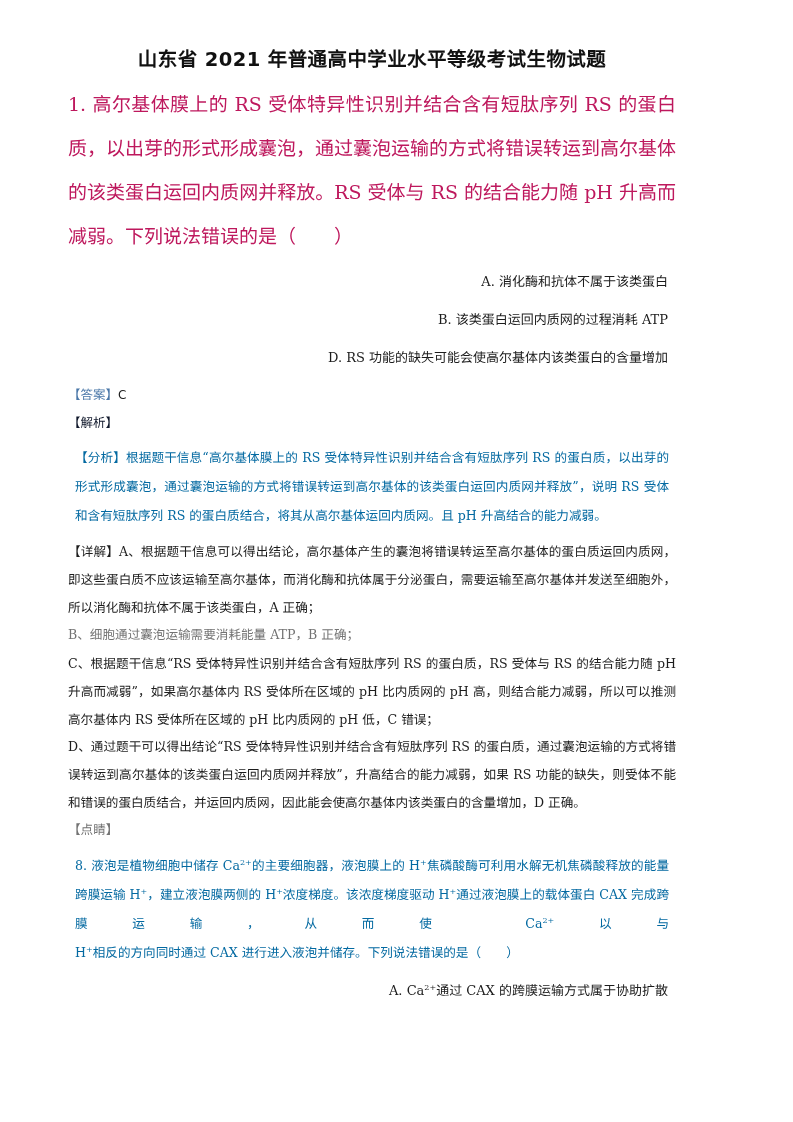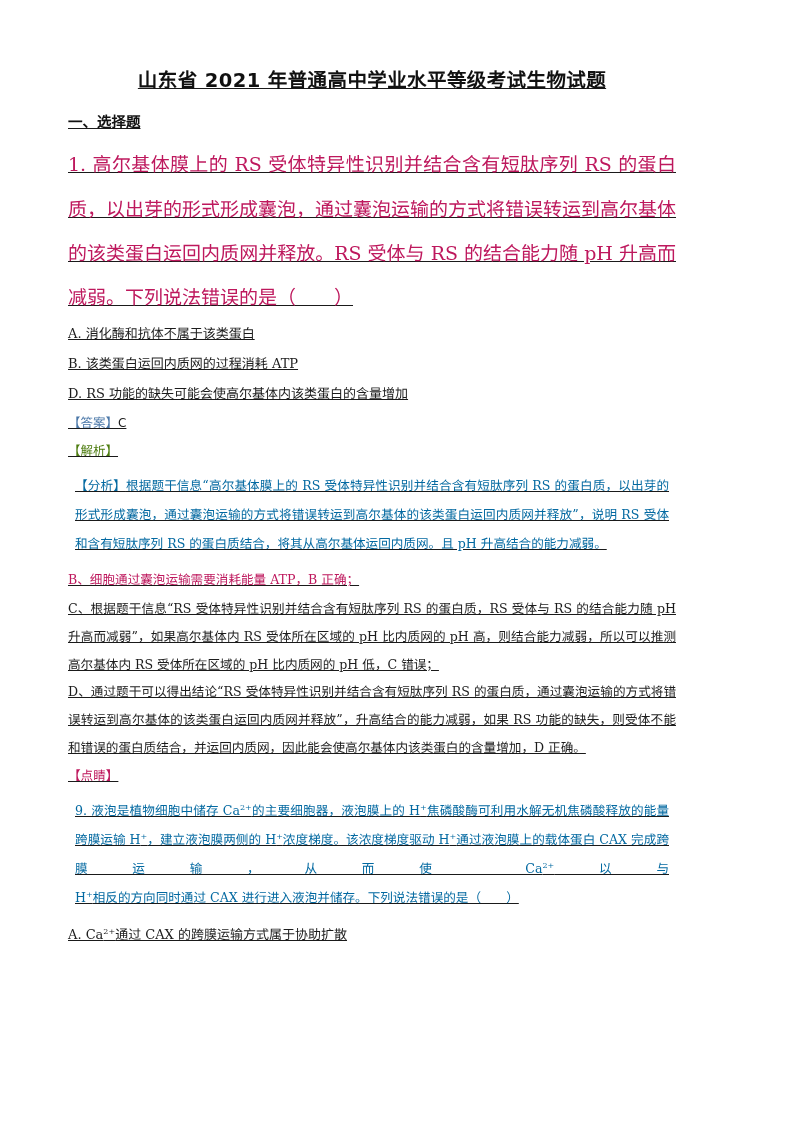--- a/index.html
+++ b/index.html
@@ -14,23 +14,22 @@
     overflow: hidden;
     font-family: "DejaVu Serif", "Liberation Serif", serif;
     color: #1a1a1a;
     -webkit-font-smoothing: antialiased;
   }
   .page {
     position: relative;
     width: 745px;
     height: 1122px;
     box-sizing: border-box;
-    padding: 56px 69px 0 68px;
+    padding: 35px 69px 0 68px;
     background: #ffffff;
-    text-decoration: underline;
   }
   .doc-title {
     text-align: center;
     font-family: "DejaVu Sans", "Liberation Sans", sans-serif;
     font-weight: bold;
     font-size: 19.5px;
     letter-spacing: 0.4px;
     color: #111111;
     margin: 10px 0 0 0;
     line-height: 1.5;
@@ -47,35 +46,35 @@
     font-size: 19px;
     line-height: 2.32;
     text-align: justify;
     text-justify: inter-ideograph;
     margin: 8px 0 0 0;
     color: #be185d;
   }
   .opt {
     font-size: 13px;
     line-height: 2.32;
-    margin: 0;
-    text-align: left;
+    margin: 8px;
+    text-align: right;
     color: #1c1c1c;
   }
   .meta {
     font-size: 12.5px;
     line-height: 2.25;
     margin: 0;
     color: #1c1c1c;
   }
   .meta .tag {
     color: #4a77a8;
   }
   .tag-blue {
-    color: #4d7c0f;
+    color: #0f172a;
     font-size: 12.5px;
     line-height: 2.25;
     margin: 0;
   }
   .ana {
     font-size: 12.6px;
     line-height: 2.3;
     text-align: justify;
     text-justify: inter-ideograph;
     margin: 7px;
@@ -86,60 +85,60 @@
     line-height: 2.2;
     text-align: justify;
     text-justify: inter-ideograph;
     margin: 0;
     color: #1c1c1c;
   }
   .plain {
     font-size: 12.6px;
     line-height: 2.3;
     margin: 0;
-    color: #be185d;
+    color: #737373;
   }
   .lat {
     font-family: "DejaVu Sans", "Liberation Sans", sans-serif;
     font-size: 12px;
   }
   sup {
     font-size: 8px;
     vertical-align: super;
     line-height: 0;
   }
 </style>
 </head>
 <body>
 
 <div class="page">
 
   <h1 class="doc-title">山东省 2021 年普通高中学业水平等级考试生物试题</h1>
 
-  <h2 class="section-head">一、选择题</h2>
 
   <p class="q-body">1. 高尔基体膜上的 RS 受体特异性识别并结合含有短肽序列 RS 的蛋白质，以出芽的形式形成囊泡，通过囊泡运输的方式将错误转运到高尔基体的该类蛋白运回内质网并释放。RS 受体与 RS 的结合能力随 pH 升高而减弱。下列说法错误的是（　　）</p>
 
   <p class="opt">A. 消化酶和抗体不属于该类蛋白</p>
   <p class="opt">B. 该类蛋白运回内质网的过程消耗 ATP</p>
   <p class="opt">D. RS 功能的缺失可能会使高尔基体内该类蛋白的含量增加</p>
 
   <p class="meta"><span class="tag">【答案】</span><span class="lat">C</span></p>
 
   <p class="tag-blue">【解析】</p>
 
   <p class="ana"><span>【分析】</span><span>根据题干信息“高尔基体膜上的 RS 受体特异性识别并结合含有短肽序列 RS 的蛋白质，以出芽的形式形成囊泡，通过囊泡运输的方式将错误转运到高尔基体的该类蛋白运回内质网并释放”，说明 RS 受体和含有短肽序列 RS 的蛋白质结合，将其从高尔基体运回内质网。且 pH 升高结合的能力减弱。</span></p>
 
+  <p class="ana-tight"><span>【详解】</span><span>A、根据题干信息可以得出结论，高尔基体产生的囊泡将错误转运至高尔基体的蛋白质运回内质网，即这些蛋白质不应该运输至高尔基体，而消化酶和抗体属于分泌蛋白，需要运输至高尔基体并发送至细胞外，所以消化酶和抗体不属于该类蛋白，A 正确；</span></p>
 
   <p class="plain">B、细胞通过囊泡运输需要消耗能量 ATP，B 正确；</p>
 
   <p class="ana-tight">C、根据题干信息“RS 受体特异性识别并结合含有短肽序列 RS 的蛋白质，RS 受体与 RS 的结合能力随 pH 升高而减弱”，如果高尔基体内 RS 受体所在区域的 pH 比内质网的 pH 高，则结合能力减弱，所以可以推测高尔基体内 RS 受体所在区域的 pH 比内质网的 pH 低，C 错误；</p>
 
   <p class="ana-tight">D、通过题干可以得出结论“RS 受体特异性识别并结合含有短肽序列 RS 的蛋白质，通过囊泡运输的方式将错误转运到高尔基体的该类蛋白运回内质网并释放”，升高结合的能力减弱，如果 RS 功能的缺失，则受体不能和错误的蛋白质结合，并运回内质网，因此能会使高尔基体内该类蛋白的含量增加，D 正确。</p>
 
 
   <p class="plain">【点睛】</p>
 
-  <p class="ana"><span>9. 液泡是植物细胞中储存 Ca</span><sup>2+</sup><span>的主要细胞器，液泡膜上的 H</span><sup>+</sup><span>焦磷酸酶可利用水解无机焦磷酸释放的能量跨膜运输 H</span><sup>+</sup><span>，建立液泡膜两侧的 H</span><sup>+</sup><span>浓度梯度。该浓度梯度驱动 H</span><sup>+</sup><span>通过液泡膜上的载体蛋白 CAX 完成跨膜运输，从而使 Ca</span><sup>2+</sup><span>以与 H</span><sup>+</sup><span>相反的方向同时通过 CAX 进行进入液泡并储存。下列说法错误的是（　　）</span></p>
+  <p class="ana"><span>8. 液泡是植物细胞中储存 Ca</span><sup>2+</sup><span>的主要细胞器，液泡膜上的 H</span><sup>+</sup><span>焦磷酸酶可利用水解无机焦磷酸释放的能量跨膜运输 H</span><sup>+</sup><span>，建立液泡膜两侧的 H</span><sup>+</sup><span>浓度梯度。该浓度梯度驱动 H</span><sup>+</sup><span>通过液泡膜上的载体蛋白 CAX 完成跨膜运输，从而使 Ca</span><sup>2+</sup><span>以与 H</span><sup>+</sup><span>相反的方向同时通过 CAX 进行进入液泡并储存。下列说法错误的是（　　）</span></p>
 
   <p class="opt"><span>A. Ca</span><sup>2+</sup><span>通过 CAX 的跨膜运输方式属于协助扩散</span></p>
 
 </div>
 
 </body></html>

